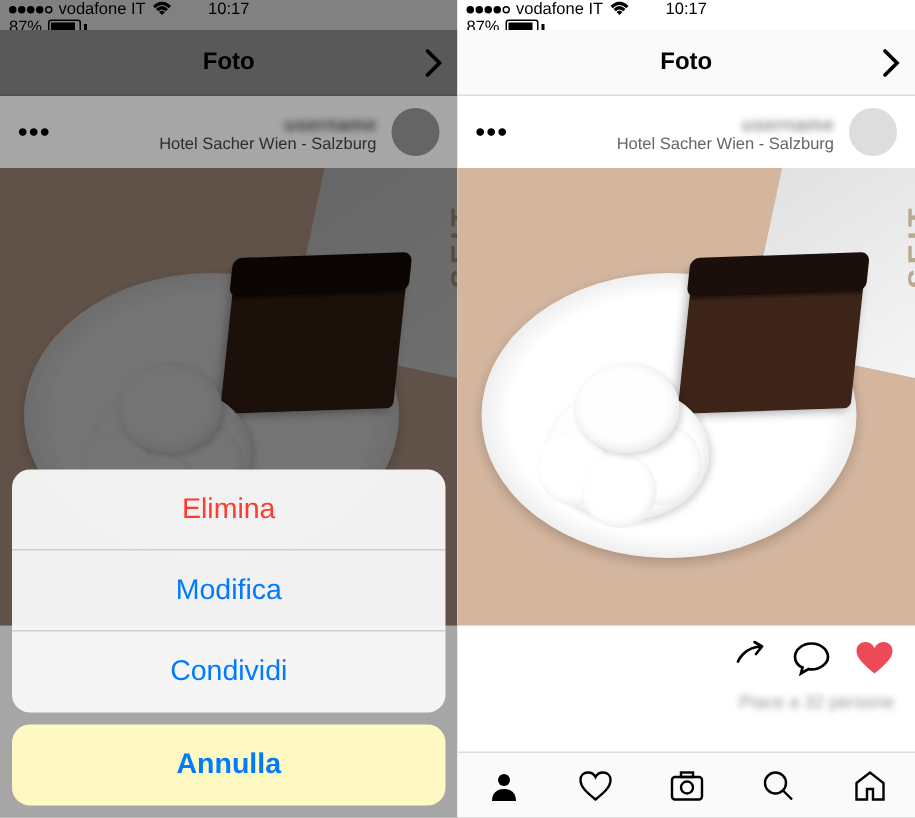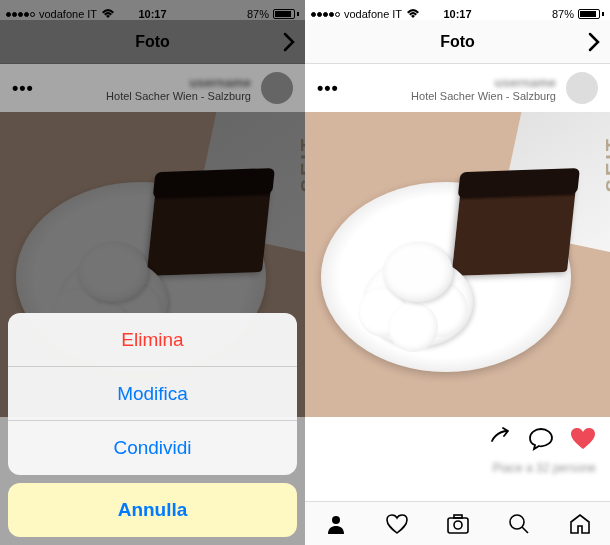--- a/index.html
+++ b/index.html
@@ -9,29 +9,30 @@
       width: 610px;
       height: 545px;
       display: flex;
       overflow: hidden;
     }
     .phone { width: 305px; height: 545px; position: relative; overflow: hidden; }
     .phone-left .content { filter: brightness(0.7); }
     .status-bar {
       height: 20px;
       display: flex;
-      align-items: flex-end;
+      align-items: flex-start;
       justify-content: space-between;
       padding: 0 6px;
       font-size: 11px;
       font-weight: 500;
       background: #fff;
+      flex-direction: column;
     }
     .status-left, .status-right { display: flex; align-items: center; gap: 4px; }
-    .status-center { position: absolute; left: 50%; transform: translateX(-50%); font-weight: 700; }
+    .status-center { position: absolute; left: 50%; transform: translateX(-50%); font-weight: 400; }
     .sig-dots { display: flex; gap: 1px; }
     .sig-dots .dot { width: 5px; height: 5px; border-radius: 50%; border: 1px solid #000; }
     .sig-dots .dot.filled { background: #000; }
     .carrier { font-size: 11px; direction: rtl; }
     .battery { display: flex; align-items: center; gap: 2px; }
     .battery-body { width: 22px; height: 10px; border: 1px solid #000; border-radius: 2px; padding: 1px; position: relative; }
     .battery-fill { height: 100%; background: #000; }
     .battery-tip { width: 2px; height: 4px; background: #000; }
 
     .nav-bar {

